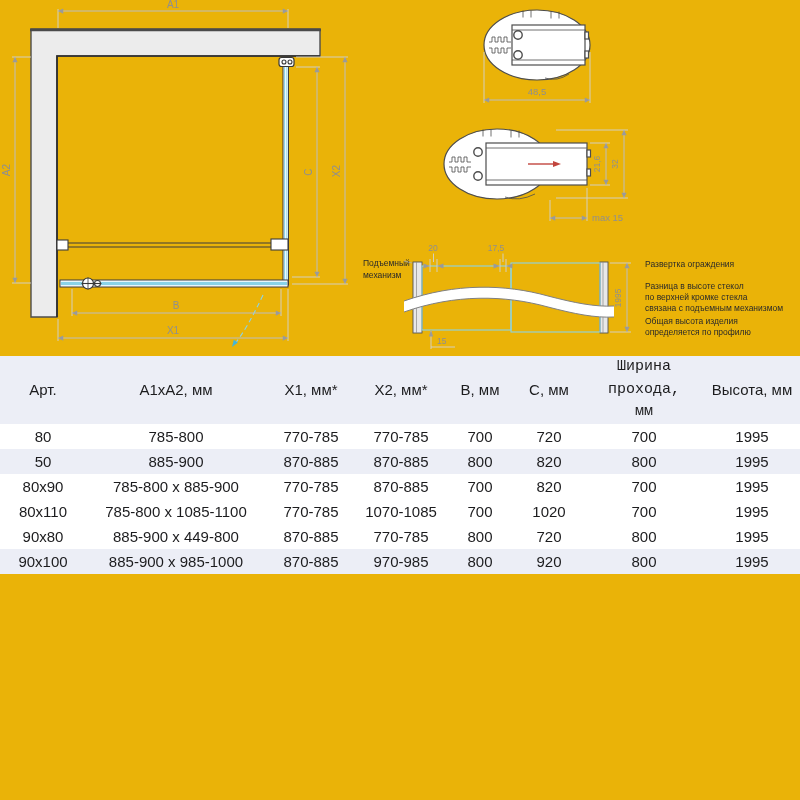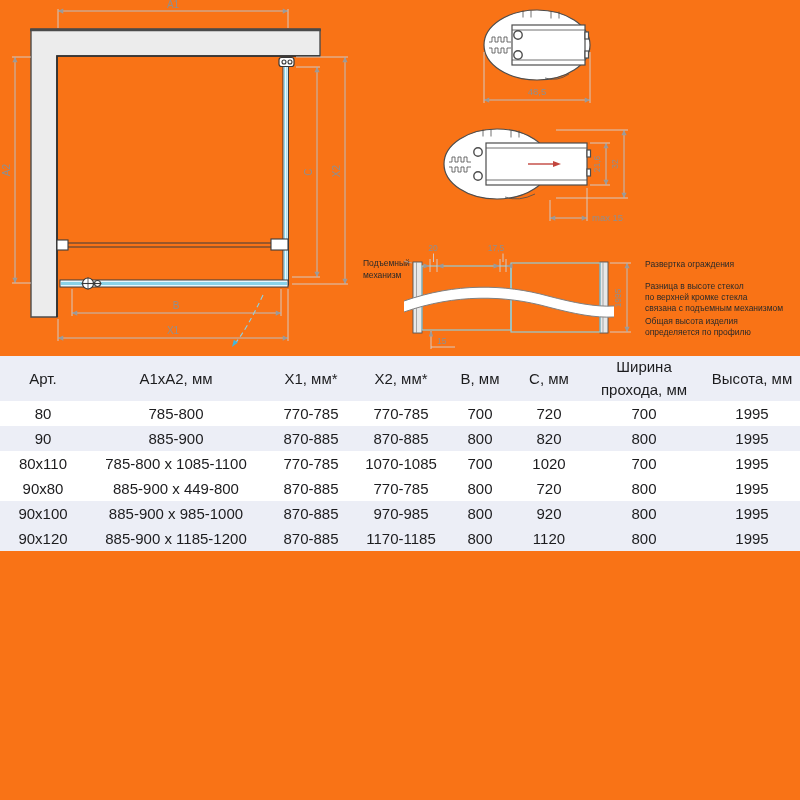--- a/index.html
+++ b/index.html
@@ -1,34 +1,34 @@
 <!DOCTYPE html>
 <html><head>
 <meta charset="utf-8">
 <style>
   html,body{margin:0;padding:0;background:#fff;}
   body{width:800px;height:800px;font-family:"Liberation Sans",sans-serif;}
-  .sheet{width:800px;height:800px;overflow:hidden;background:#f97316;}
+  .sheet{width:800px;height:800px;overflow:hidden;background:#eab308;}
   svg text{font-family:"Liberation Sans",sans-serif;}
   .dim-line{stroke:#bdbdbd;stroke-width:1;fill:none;}
   .ext-line{stroke:#d2d2d2;stroke-width:0.9;fill:none;}
   .dim-label{fill:#8f8f8f;font-size:10px;}
   .dim-label-sm{fill:#8f8f8f;font-size:8.5px;}
   .dim-label-md{fill:#8f8f8f;font-size:9.5px;}
   .note-text{fill:#2a2a2a;font-size:8.5px;}
   .draw{stroke:#4d4d4d;stroke-width:1.2;fill:#fff;}
   .draw-thin{stroke:#4d4d4d;stroke-width:0.8;fill:none;}
   .dark{stroke:#383838;stroke-width:1.1;fill:none;}
   table.spec{border-collapse:collapse;width:800px;table-layout:fixed;}
   table.spec th,table.spec td{text-align:center;vertical-align:middle;font-size:15px;
     font-weight:400;color:#1c1c1e;padding:0;}
   table.spec thead tr{background:#eceef6;height:39px;}
   table.spec tbody tr{height:25px;background:#fff;}
   table.spec tbody tr.alt{background:#eceef6;}
-  .hdr-wrap{display:inline-block;max-width:92px;line-height:1.5;}
+  .hdr-wrap{display:inline-block;max-width:92px;line-height:1.5;font-family:Liberation Mono, monospace;}
 </style>
 </head>
 <body>
 
 <div class="sheet">
 
   <svg width="800" height="352" viewBox="0 0 800 352">
     <defs>
       <marker id="da" viewBox="0 0 8 8" refX="7" refY="4" markerWidth="7" markerHeight="7" orient="auto-start-reverse">
         <path d="M1,1 L7,4 L1,7 Z" fill="#9a9a9a"></path>
@@ -242,27 +242,37 @@
           <td>80</td>
           <td>785-800</td>
           <td>770-785</td>
           <td>770-785</td>
           <td>700</td>
           <td>720</td>
           <td>700</td>
           <td>1995</td>
         </tr>
         <tr class="alt">
-          <td>90</td>
+          <td>50</td>
           <td>885-900</td>
           <td>870-885</td>
           <td>870-885</td>
           <td>800</td>
           <td>820</td>
           <td>800</td>
+          <td>1995</td>
+        </tr>
+        <tr>
+          <td>80x90</td>
+          <td>785-800 x 885-900</td>
+          <td>770-785</td>
+          <td>870-885</td>
+          <td>700</td>
+          <td>820</td>
+          <td>700</td>
           <td>1995</td>
         </tr>
         <tr>
           <td>80x110</td>
           <td>785-800 x 1085-1100</td>
           <td>770-785</td>
           <td>1070-1085</td>
           <td>700</td>
           <td>1020</td>
           <td>700</td>
@@ -281,26 +291,16 @@
         <tr class="alt">
           <td>90x100</td>
           <td>885-900 x 985-1000</td>
           <td>870-885</td>
           <td>970-985</td>
           <td>800</td>
           <td>920</td>
           <td>800</td>
           <td>1995</td>
         </tr>
-        <tr class="alt">
-          <td>90x120</td>
-          <td>885-900 x 1185-1200</td>
-          <td>870-885</td>
-          <td>1170-1185</td>
-          <td>800</td>
-          <td>1120</td>
-          <td>800</td>
-          <td>1995</td>
-        </tr>
       </tbody>
   </table>
 
 </div>
 
 </body></html>

